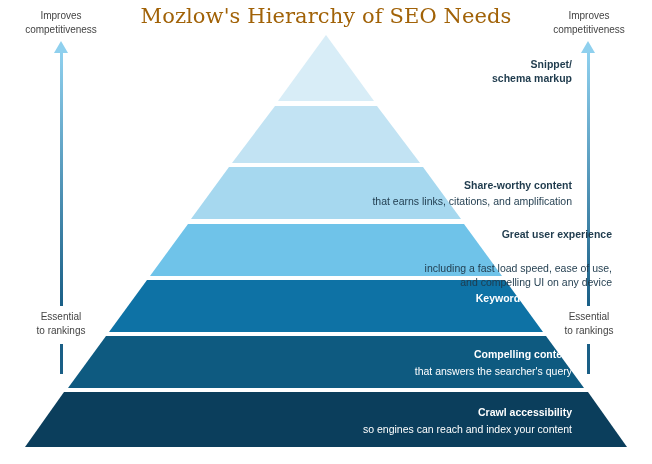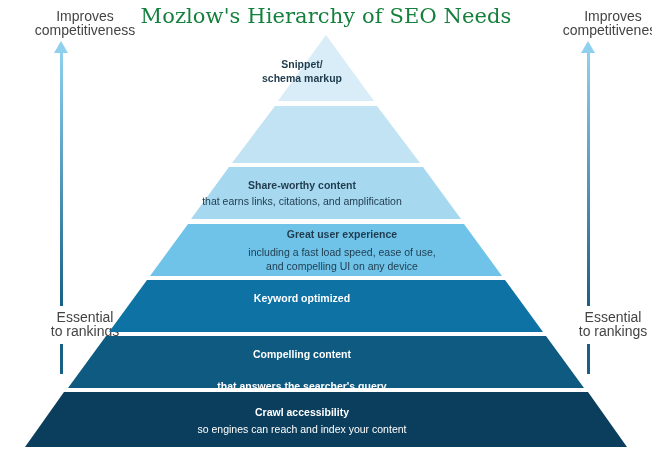--- a/index.html
+++ b/index.html
@@ -1,23 +1,23 @@
 <!DOCTYPE html>
 <html><head>
 <meta charset="utf-8">
 <style>
   html, body { margin: 0; padding: 0; background: #ffffff; }
   body { width: 652px; height: 464px; position: relative; overflow: hidden;
          font-family: "Liberation Sans", sans-serif; color: #2b2b2b; }
   .title { position: absolute; left: 0; width: 652px; top: 4px; text-align: center;
-           font-family: "DejaVu Serif", serif; font-size: 21px; color: #15803d; letter-spacing: 0.1px; }
-  .side-label { position: absolute; width: 120px; text-align: center; font-size: 14px;
-                line-height: 14px; color: #444; padding-left: 24px; }
+           font-family: "DejaVu Serif", serif; font-size: 21px; color: #a16207; letter-spacing: 0.1px; }
+  .side-label { position: absolute; width: 120px; text-align: center; font-size: 10px;
+                line-height: 14px; color: #444; }
   svg.diagram { position: absolute; left: 0; top: 0; }
-  .layer-text { position: absolute; left: 16px; width: 572px; text-align: center; font-size: 10.5px; line-height: 14px; }
+  .layer-text { position: absolute; left: 0; width: 572px; text-align: right; font-size: 10.5px; line-height: 14px; }
   .layer-text .head { font-weight: bold; display: block; }
   .layer-text .sub { display: block; white-space: pre-line; }
   .light { color: #1f3b4d; }
   .dark { color: #ffffff; }
 </style>
 </head>
 <body>
 
 <div class="title">Mozlow's Hierarchy of SEO Needs</div>
 
@@ -67,29 +67,29 @@
 <div class="layer-text light" style="top:113px;">
 </div>
 
 <div class="layer-text light" style="top:178px;">
   <span class="head">Share-worthy content</span>
   <span class="sub" style="margin-top:2px;">that earns links, citations, and amplification</span>
 </div>
 
 <div class="layer-text light" style="top:227px;padding-left:40px;">
   <span class="head">Great user experience</span>
-  <span class="sub" style="margin-top:4px;">including a fast load speed, ease of use,
+  <span class="sub" style="margin-top:20px;">including a fast load speed, ease of use,
 and compelling UI on any device</span>
 </div>
 
 <div class="layer-text dark" style="top:291px;">
   <span class="head">Keyword optimized</span>
 </div>
 
 <div class="layer-text dark" style="top:347px;">
   <span class="head">Compelling content</span>
-  <span class="sub" style="margin-top:18px;font-weight:bold;">that answers the searcher's query</span>
+  <span class="sub" style="margin-top:3px;">that answers the searcher's query</span>
 </div>
 
 <div class="layer-text dark" style="top:405px;">
   <span class="head">Crawl accessibility</span>
   <span class="sub" style="margin-top:3px;">so engines can reach and index your content</span>
 </div>
 
 </body></html>

